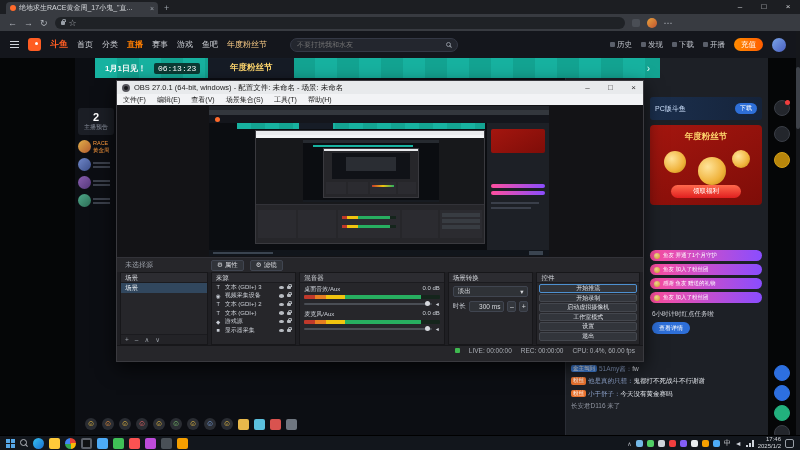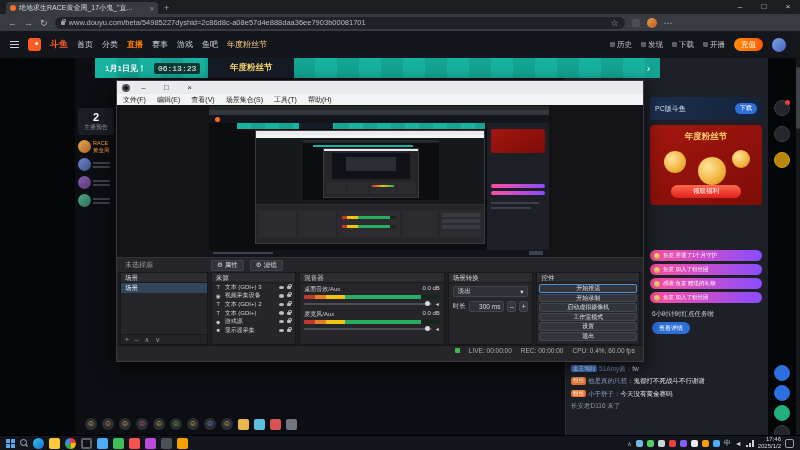--- a/index.html
+++ b/index.html
@@ -184,21 +184,20 @@
       <span>×</span>
     </div>
   </div>
 
   <div class="addressbar">
     <span class="navglyph">←</span>
     <span class="navglyph">→</span>
     <span class="navglyph">↻</span>
     <div class="urlpill">
       <span class="lockicon"></span>
-      <input class="urltext" readonly="" value="www.douyu.com/beta/54985227dyshid=2c86d8c-a08e57d4e888daa36ee7903b00081701" style="">
       <span class="navglyph">☆</span>
     </div>
     <span class="extsq"></span>
     <span class="avatar-sm"></span>
     <span class="navglyph">⋯</span>
   </div>
 
   <div class="page">
     <div class="content-col"></div>
 
@@ -206,20 +205,24 @@
       <span class="burger"></span>
       <span class="logo-mark"></span>
       <span class="logo-text">斗鱼</span>
       <span class="nav-item">首页</span>
       <span class="nav-item">分类</span>
       <span class="nav-item active">直播</span>
       <span class="nav-item">赛事</span>
       <span class="nav-item">游戏</span>
       <span class="nav-item">鱼吧</span>
       <span class="nav-item gold">年度粉丝节</span>
+      <div class="searchbox" style="margin-left:14px">
+        <input placeholder="不要打扰我和水友" style="">
+        <span class="mag"></span>
+      </div>
       <span class="h-action" style="margin-left:auto">历史</span>
       <span class="h-action">发现</span>
       <span class="h-action">下载</span>
       <span class="h-action">开播</span>
       <button class="recharge">充值</button>
       <span class="avatar-hd"></span>
     </div>
 
     <div class="banner">
       <span class="banner-left">1月1日见！</span>
@@ -300,20 +303,21 @@
         <div class="msg">
           <span class="badge b-orange">粉丝</span><span class="user">小于舒子：</span><span>今天没有黄金赛吗</span>
         </div>
         <div class="msg system">长安君D116 来了</div>
       </div>
     </div>
 
     <div class="obs">
       <div class="obs-title">
         <span class="obs-appicon"></span>
+        <span class="obs-title-text">OBS 27.0.1 (64-bit, windows) - 配置文件: 未命名 - 场景: 未命名</span>
         <span class="ctrl">–</span>
         <span class="ctrl">□</span>
         <span class="ctrl">×</span>
       </div>
       <div class="obs-menu">
         <span>文件(F)</span>
         <span>编辑(E)</span>
         <span>查看(V)</span>
         <span>场景集合(S)</span>
         <span>工具(T)</span>

